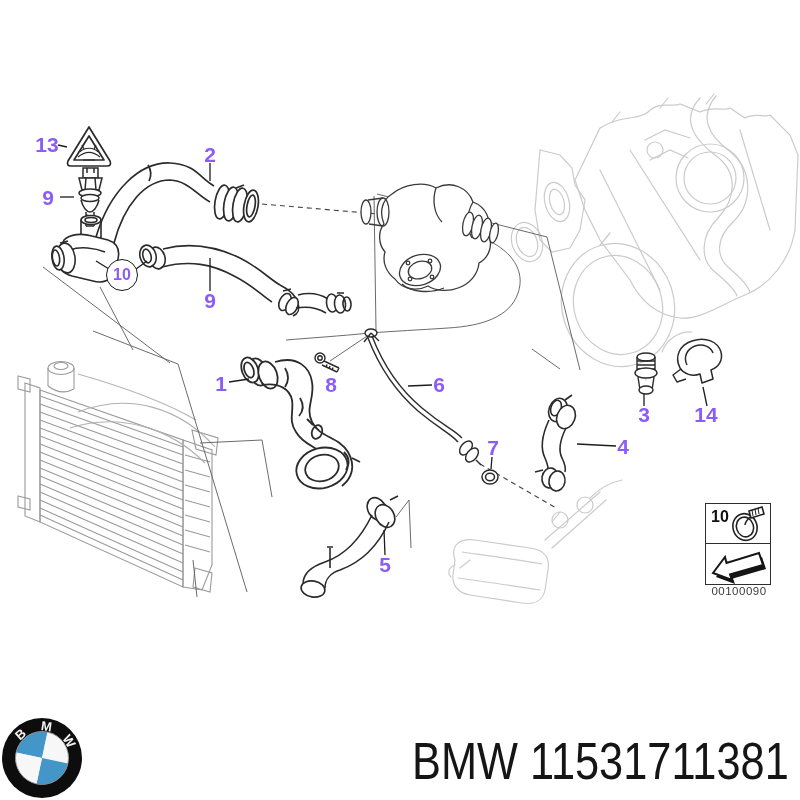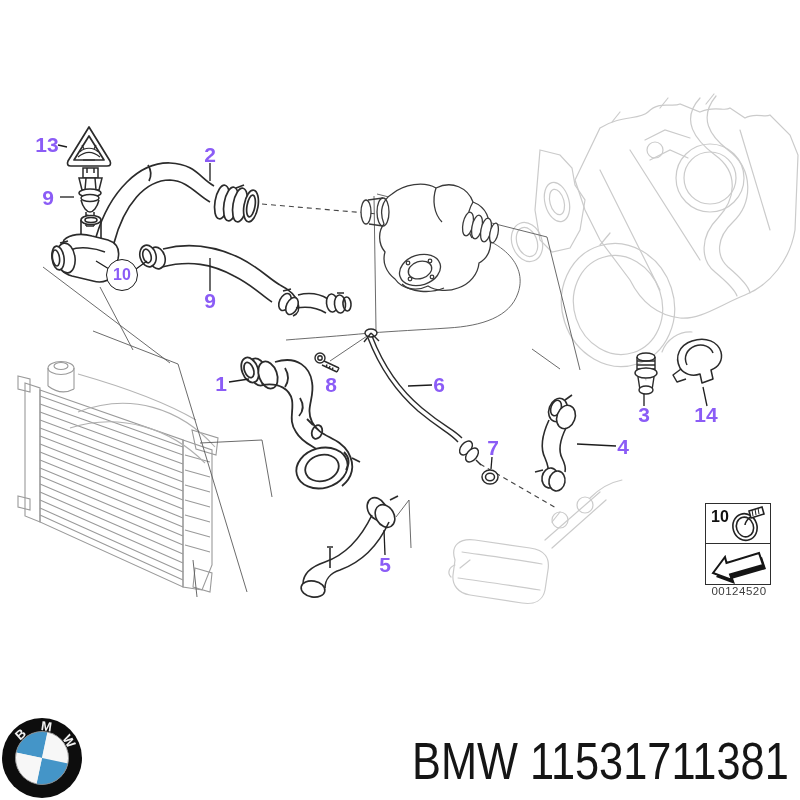--- a/index.html
+++ b/index.html
@@ -288,21 +288,21 @@
         </g>
       </svg>
     </div>
     <div class="legend-bottom">
       <svg class="legend-arrow" width="58" height="38" viewBox="0 0 58 38">
         <path d="M7,30 L19,14 L20.5,20 L53,10 L57,22 L24,31.5 L26,37 Z" fill="#151515"></path>
         <path d="M4,26 L16,10 L17.5,16 L50,6 L54,18 L21,27.5 L23,33 Z" fill="#fff" stroke="#151515" stroke-width="2" stroke-linejoin="miter"></path>
       </svg>
     </div>
   </div>
-  <div class="image-code">00124520</div>
+  <div class="image-code">00100090</div>
 
   <svg class="logo" width="84" height="84" viewBox="0 0 84 84">
     <circle cx="42" cy="42" r="40" fill="#0d0d0d"></circle>
     <circle cx="42" cy="42" r="26.5" fill="#e9e9e9"></circle>
     <g transform="rotate(12 42 42)">
       <path d="M42,42 L42,15.5 A26.5,26.5 0 0 0 15.5,42 Z" fill="#4495c8"></path>
       <path d="M42,42 L42,15.5 A26.5,26.5 0 0 1 68.5,42 Z" fill="#f7f7f7"></path>
       <path d="M42,42 L68.5,42 A26.5,26.5 0 0 1 42,68.5 Z" fill="#4495c8"></path>
       <path d="M42,42 L42,68.5 A26.5,26.5 0 0 1 15.5,42 Z" fill="#f7f7f7"></path>
       <circle cx="42" cy="42" r="26.5" fill="none" stroke="#888" stroke-width="0.8"></circle>

